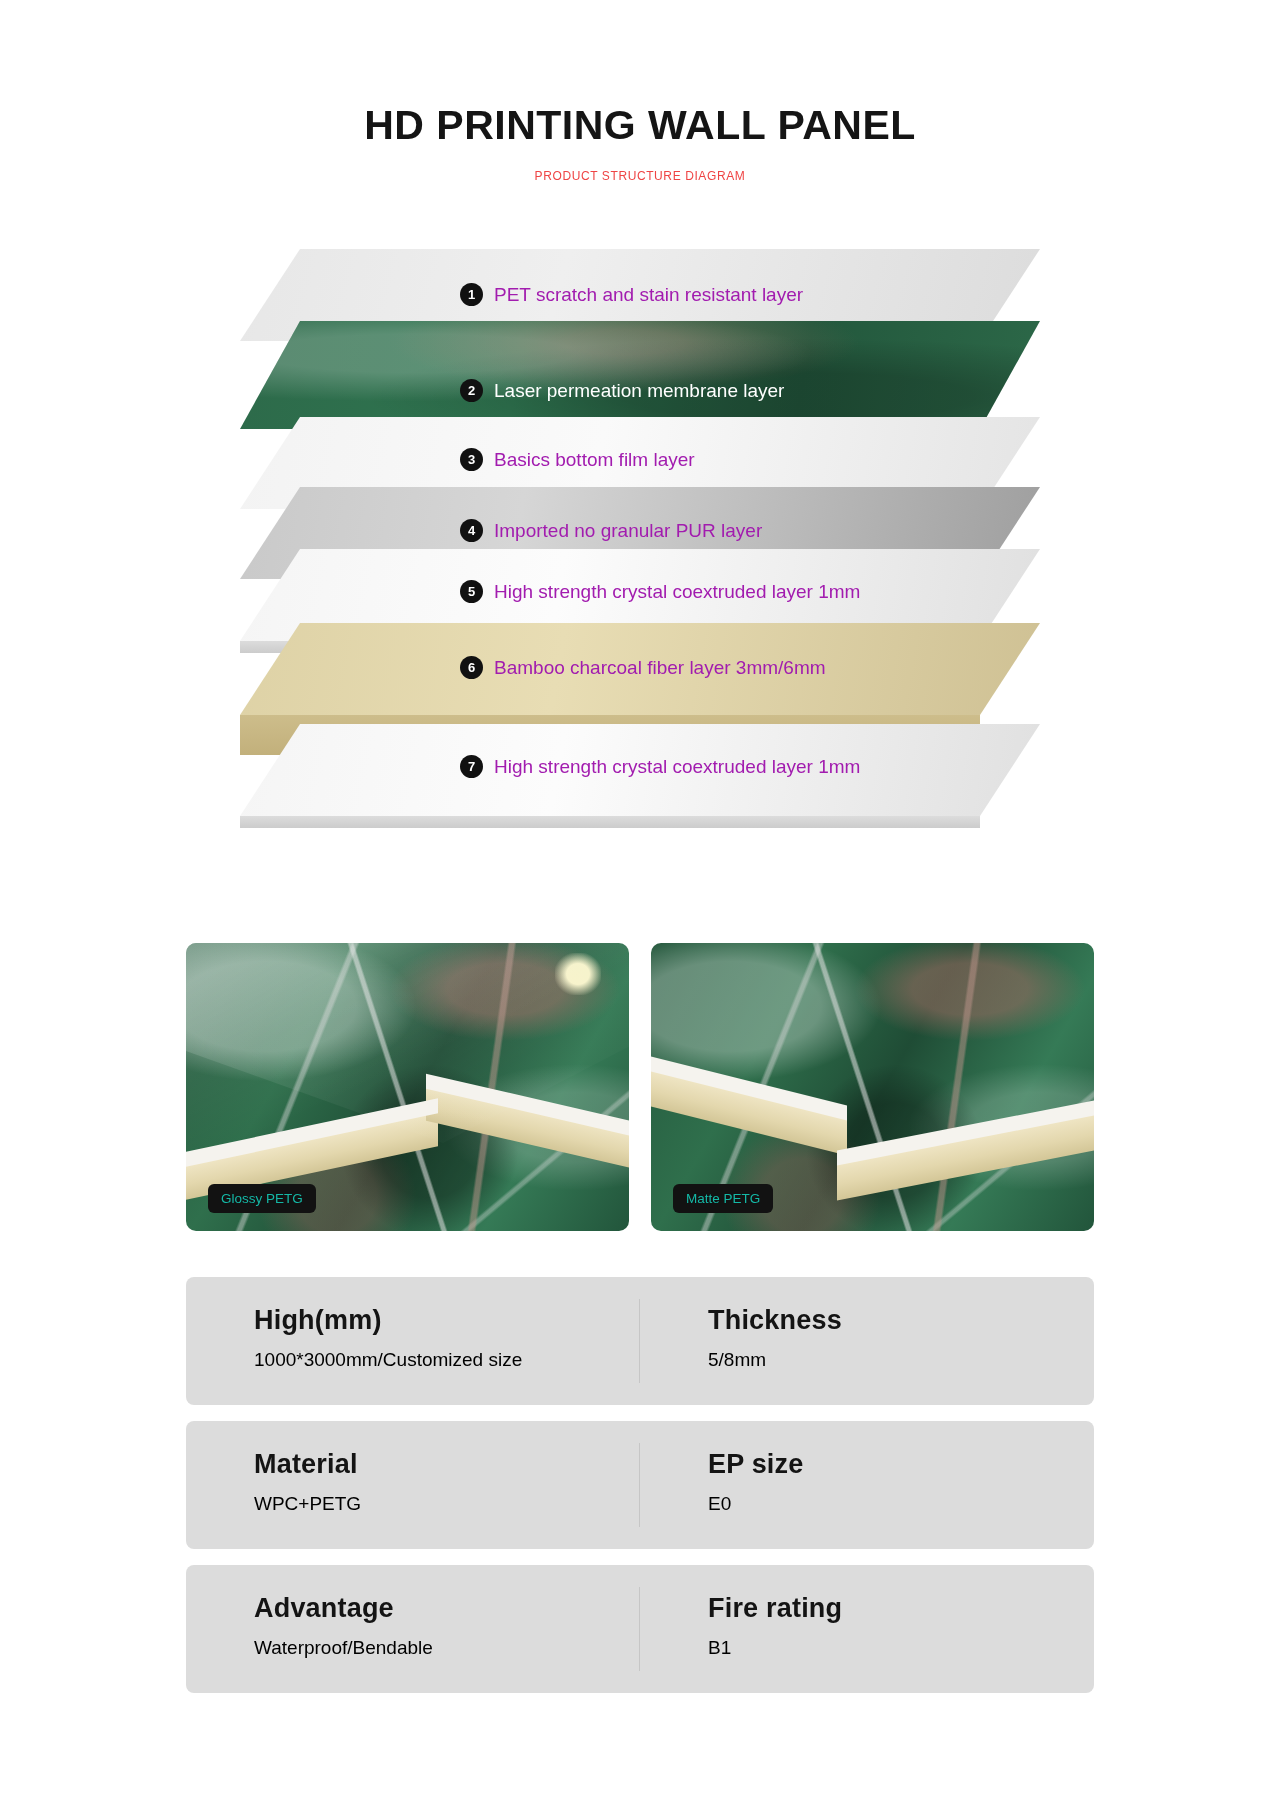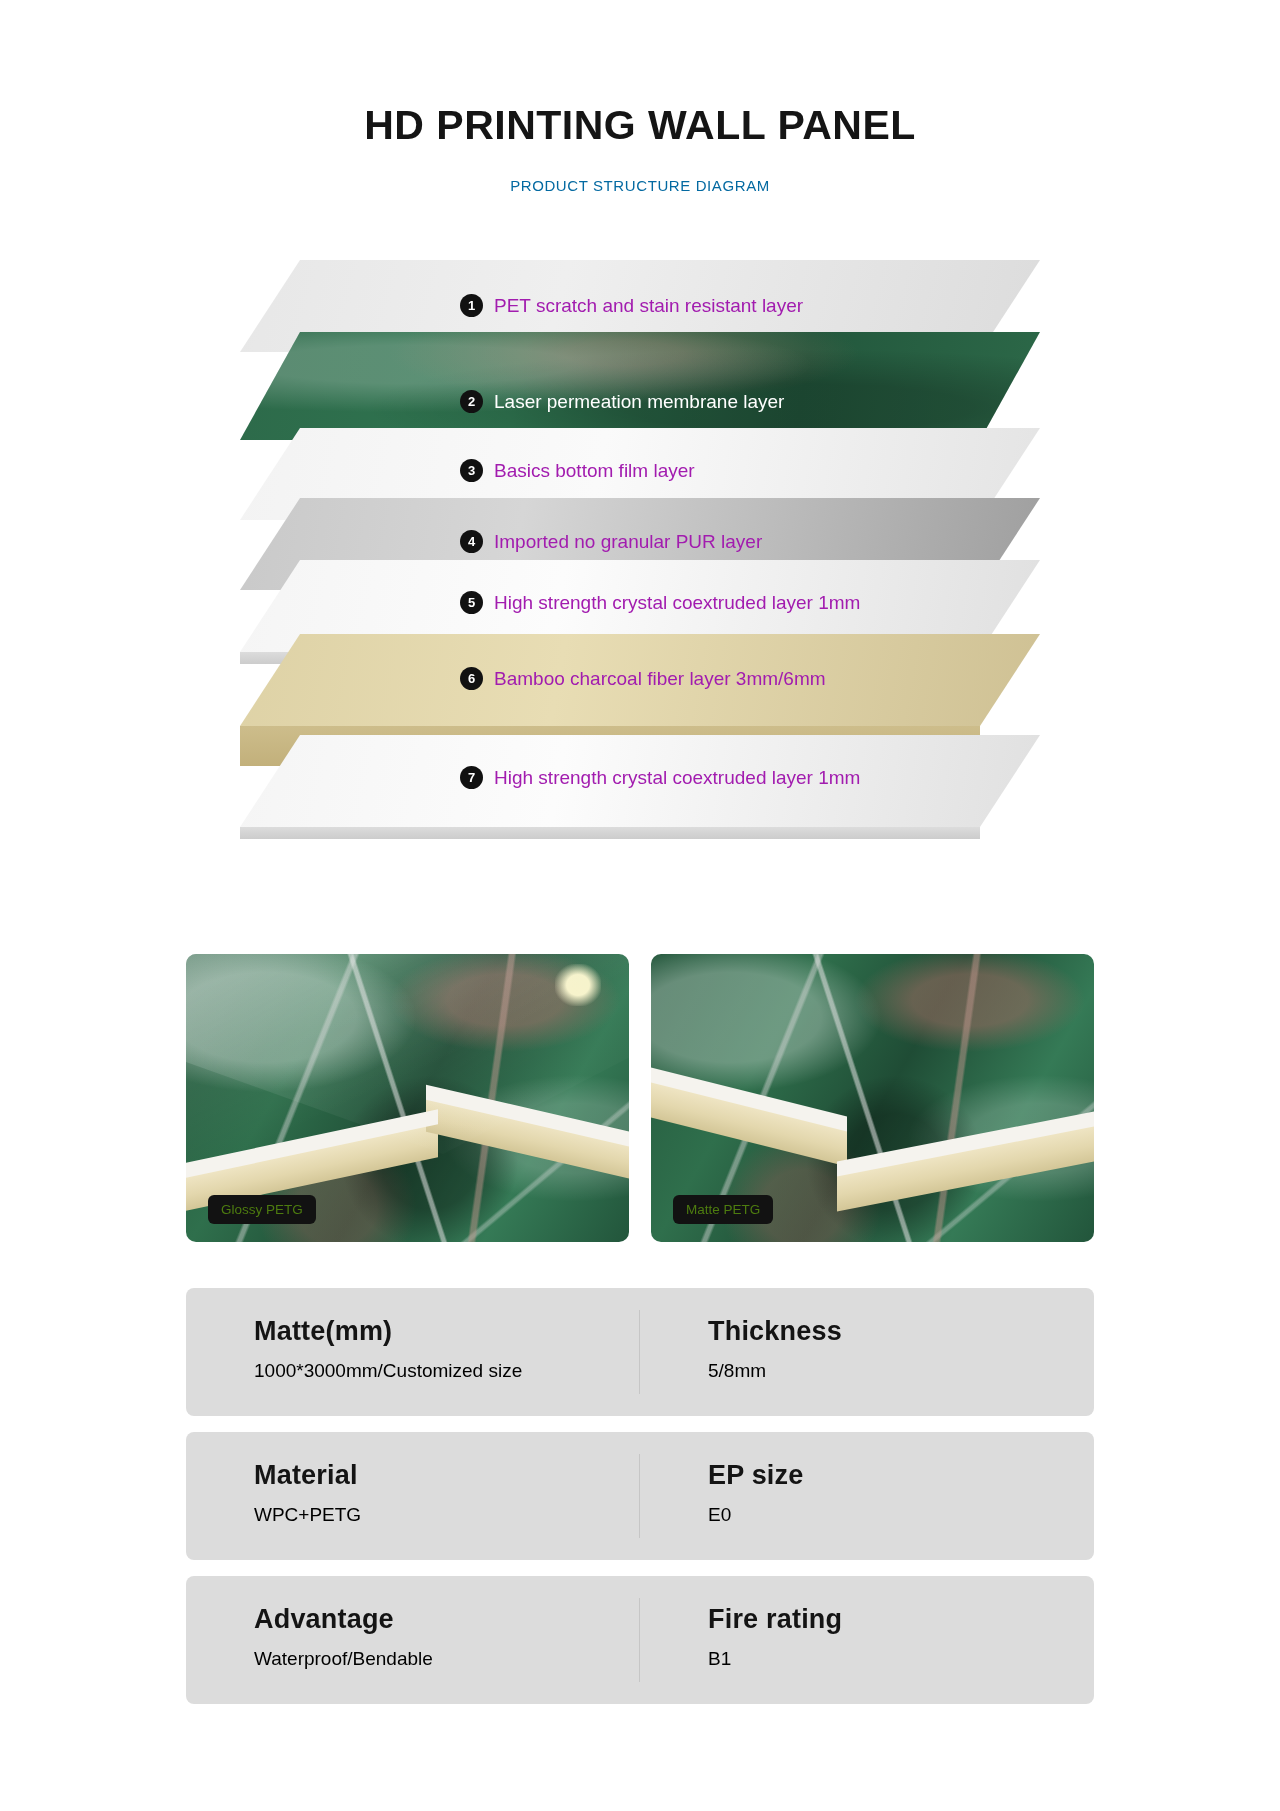--- a/index.html
+++ b/index.html
@@ -25,24 +25,24 @@
   
   .header { padding-top: 86px; text-align: center; }
   .title {
     font-size: 41px;
     font-weight: bold;
     letter-spacing: 0.5px;
     color: #151515;
     margin: 16px;
   }
   .subtitle {
-    margin-top: 28px;
-    font-size: 15px;
+    margin-top: 20px;
+    font-size: 12px;
     letter-spacing: 0.6px;
-    color: #0369a1;
+    color: #ef4444;
   }
 
   
   .diagram {
     position: relative;
     width: 1000px;
     margin: 38px auto 0 auto;
     height: 660px;
   }
   .layer {
@@ -171,21 +171,21 @@
   .glossy-sheen {
     position: absolute;
     inset: 0;
     background: linear-gradient(155deg, rgba(255,255,255,0.22) 0%, rgba(255,255,255,0.05) 28%, rgba(255,255,255,0) 46%);
   }
   .sample-tag {
     position: absolute;
     left: 22px;
     bottom: 18px;
     background: #121212;
-    color: #4d7c0f;
+    color: #14b8a6;
     font-size: 13.5px;
     padding: 7px 13px;
     border-radius: 6px;
     z-index: 5;
   }
 
   
   .g-core-a { left: 0; top: 196px; width: 252px; height: 34px; transform: skewY(-12deg); }
   .g-core-b { left: 240px; top: 170px; width: 228px; height: 34px; transform: skewY(13deg); }
   .g-skin-a { left: 0; top: 182px; width: 252px; height: 15px; transform: skewY(-12deg); }
@@ -358,21 +358,21 @@
         <div class="edge-skin m-skin-b"></div>
       </div>
       <div class="sample-tag">Matte PETG</div>
     </div>
   </div>
 
   <div class="specs">
 
     <div class="spec-row">
       <div class="spec-cell left">
-        <div class="spec-key">Matte(mm)</div>
+        <div class="spec-key">High(mm)</div>
         <div class="spec-val">1000*3000mm/Customized size</div>
       </div>
       <div class="spec-cell">
         <div class="spec-key">Thickness</div>
         <div class="spec-val">5/8mm</div>
       </div>
     </div>
 
     <div class="spec-row">
       <div class="spec-cell left">

